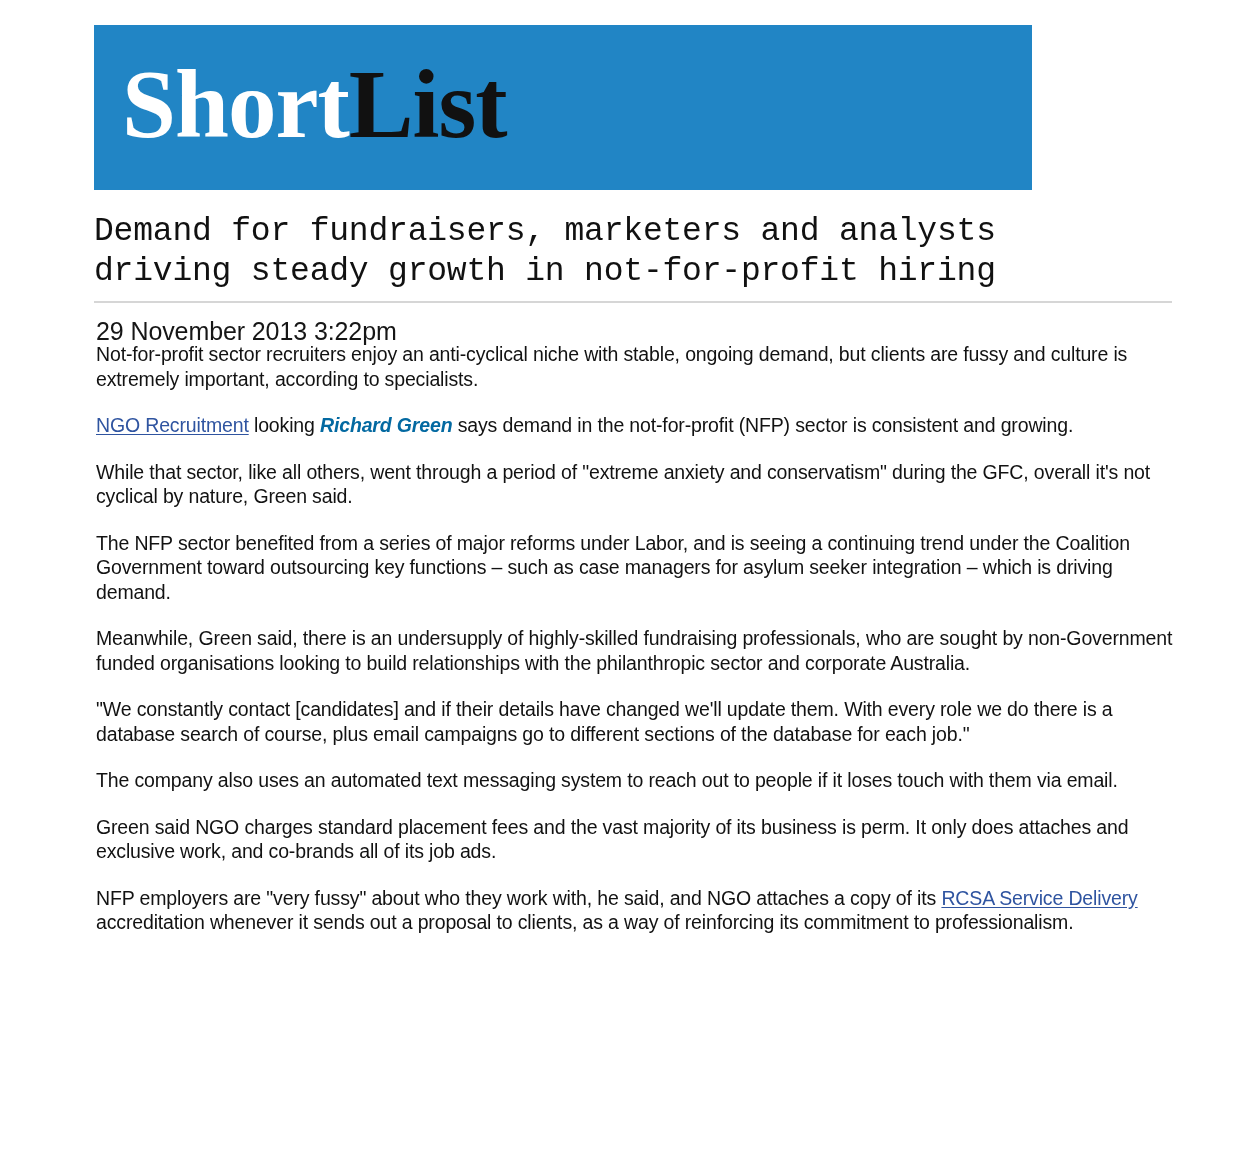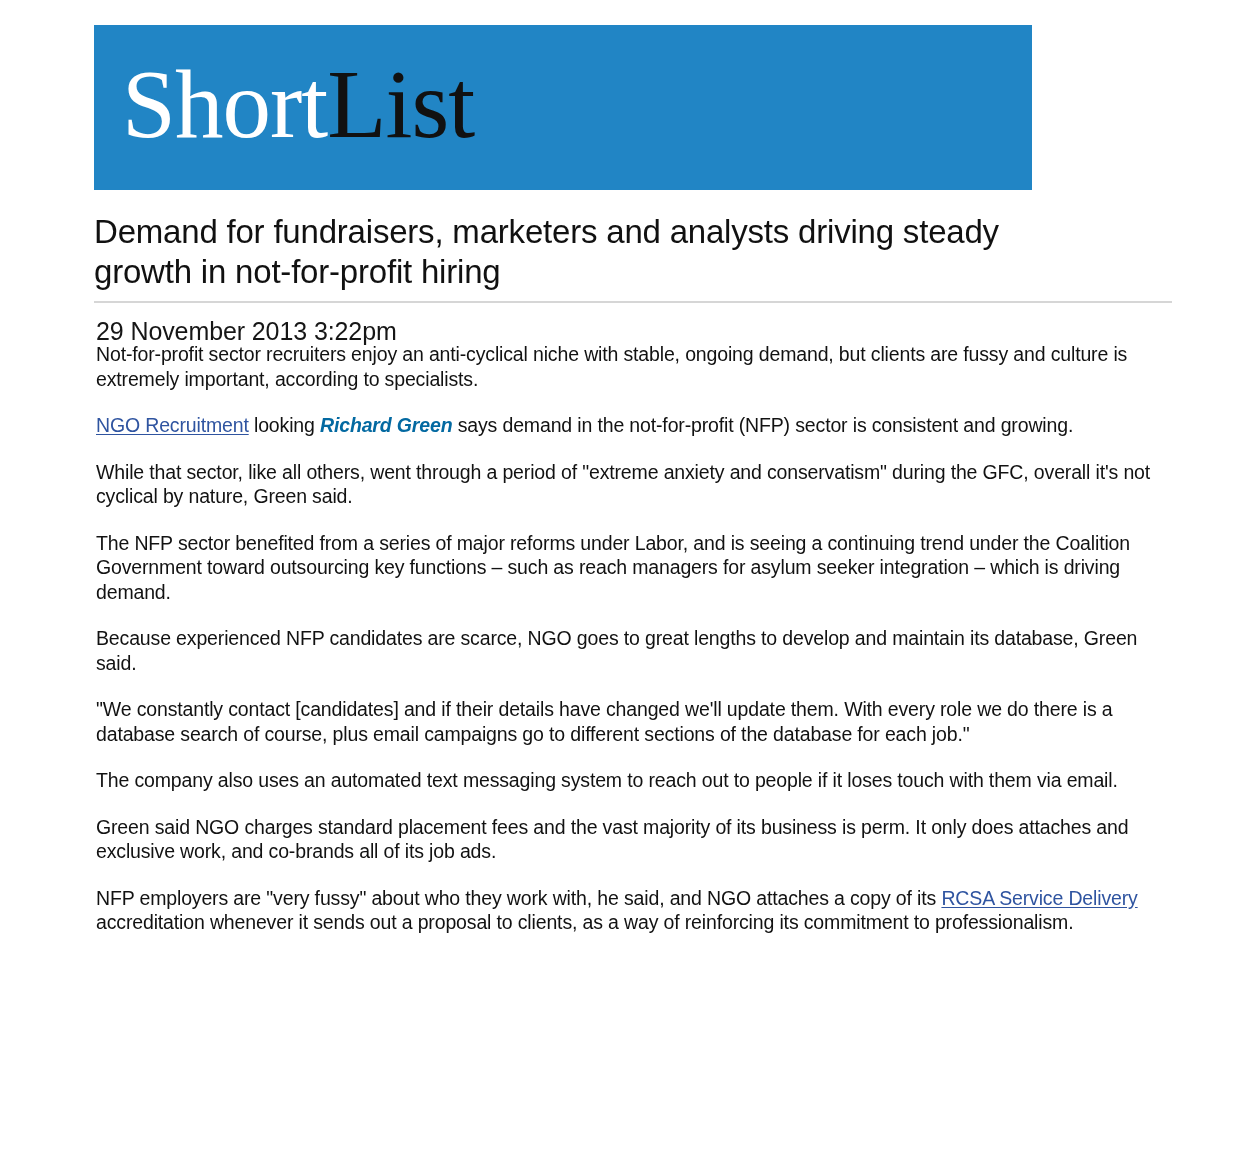--- a/index.html
+++ b/index.html
@@ -24,20 +24,21 @@
 
   
   .masthead {
     position: absolute;
     left: 94px;
     top: 25px;
     width: 938px;
     height: 165px;
     background: #2185c5;
     overflow: hidden;
+    font-weight: bold;
   }
   .logo {
     position: absolute;
     left: 28px;
     top: 28px;
     font-family: "Liberation Serif", serif;
     font-size: 97px;
     line-height: 104px;
     letter-spacing: -1px;
     white-space: nowrap;
@@ -53,21 +54,21 @@
   
   .article {
     position: absolute;
     left: 94px;
     top: 212px;
     width: 1082px;
   }
 
   .headline {
     margin: 0;
-    font-family: Liberation Sans, sans-serif;
+    font-family: Liberation Mono, monospace;
     font-size: 33px;
     line-height: 40px;
     font-weight: 400;
     color: #111111;
     letter-spacing: -0.2px;
     max-width: 1000px;
   }
 
   .rule {
     margin: 9px 0 0 0;
@@ -128,24 +129,24 @@
     <div class="dateline">29 November 2013 3:22pm</div>
 
     <div class="body-copy">
 
       <p>Not-for-profit sector recruiters enjoy an anti-cyclical niche with stable, ongoing demand, but clients are fussy and culture is extremely important, according to specialists.</p>
 
       <p><a class="inline-link" href="#">NGO Recruitment</a><span> looking </span><span class="inline-bold">Richard Green</span><span> says demand in the not-for-profit (NFP) sector is consistent and growing.</span></p>
 
       <p>While that sector, like all others, went through a period of "extreme anxiety and conservatism" during the GFC, overall it's not cyclical by nature, Green said.</p>
 
-      <p>The NFP sector benefited from a series of major reforms under Labor, and is seeing a continuing trend under the Coalition Government toward outsourcing key functions – such as reach managers for asylum seeker integration – which is driving demand.</p>
+      <p>The NFP sector benefited from a series of major reforms under Labor, and is seeing a continuing trend under the Coalition Government toward outsourcing key functions – such as case managers for asylum seeker integration – which is driving demand.</p>
 
+      <p>Meanwhile, Green said, there is an undersupply of highly-skilled fundraising professionals, who are sought by non-Government funded organisations looking to build relationships with the philanthropic sector and corporate Australia.</p>
 
-      <p>Because experienced NFP candidates are scarce, NGO goes to great lengths to develop and maintain its database, Green said.</p>
 
       <p>"We constantly contact [candidates] and if their details have changed we'll update them. With every role we do there is a database search of course, plus email campaigns go to different sections of the database for each job."</p>
 
       <p>The company also uses an automated text messaging system to reach out to people if it loses touch with them via email.</p>
 
       <p>Green said NGO charges standard placement fees and the vast majority of its business is perm. It only does attaches and exclusive work, and co-brands all of its job ads.</p>
 
       <p><span>NFP employers are "very fussy" about who they work with, he said, and NGO attaches a copy of its </span><a class="inline-link" href="#">RCSA Service Delivery</a><span> accreditation whenever it sends out a proposal to clients, as a way of reinforcing its commitment to professionalism.</span></p>
 
     </div>

